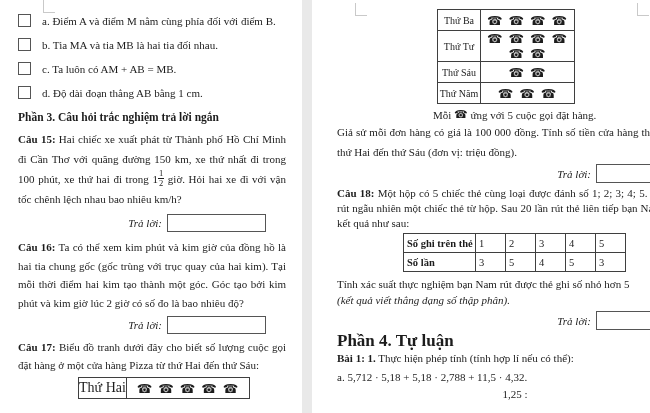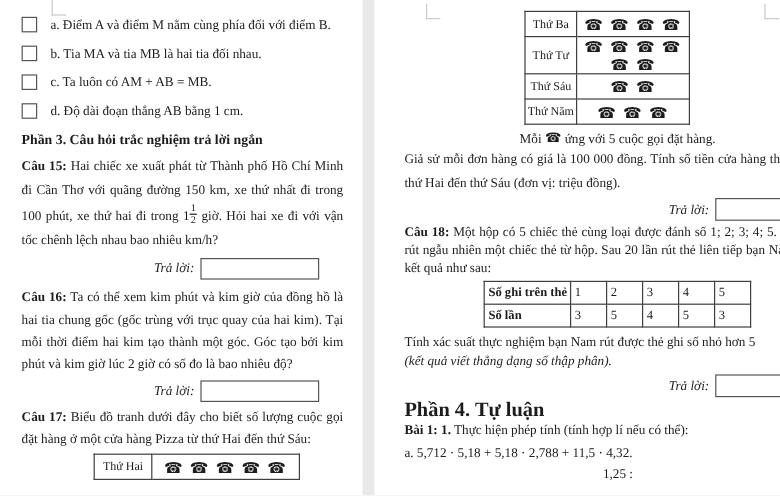--- a/index.html
+++ b/index.html
@@ -31,21 +31,21 @@
 
   .ans{display:flex;justify-content:flex-end;align-items:center;margin:5px 20px 6px 0;}
   .ans .lbl{font-style:italic;margin-right:5px;}
   .abox{width:99px;height:18px;border:1px solid #555;background:#fff;box-sizing:border-box;}
   .ans-r{margin:2px 0 3px 0;}
   .ans-r .abox{width:97px;height:19px;}
 
   table{border-collapse:collapse;}
   td,th{border:1px solid #3f3f3f;padding:0;font-weight:normal;}
   .pic-l{margin:3px 0 0 60px;}
-  .pic-l .day{width:47px;height:20px;text-align:center;font-size:10px;}
+  .pic-l .day{width:47px;height:20px;text-align:center;font-size:14px;}
   .pic-l .ph{width:122px;text-align:center;}
   .pic-r{margin-left:100px;}
   .pic-r .day{width:42px;height:20px;text-align:center;font-size:10px;}
   .pic-r .ph{width:93px;text-align:center;}
   .phones{font-family:"DejaVu Sans",sans-serif;font-size:12.5px;letter-spacing:1px;word-spacing:0px;}
 
   .legend{margin:4px 0 2px 96px;font-size:11px;}
   .legend .phi{font-family:"DejaVu Sans",sans-serif;font-size:11px;vertical-align:1px;}
 
   .p-r{text-align:justify;line-height:19.5px;margin-top:2px;}

